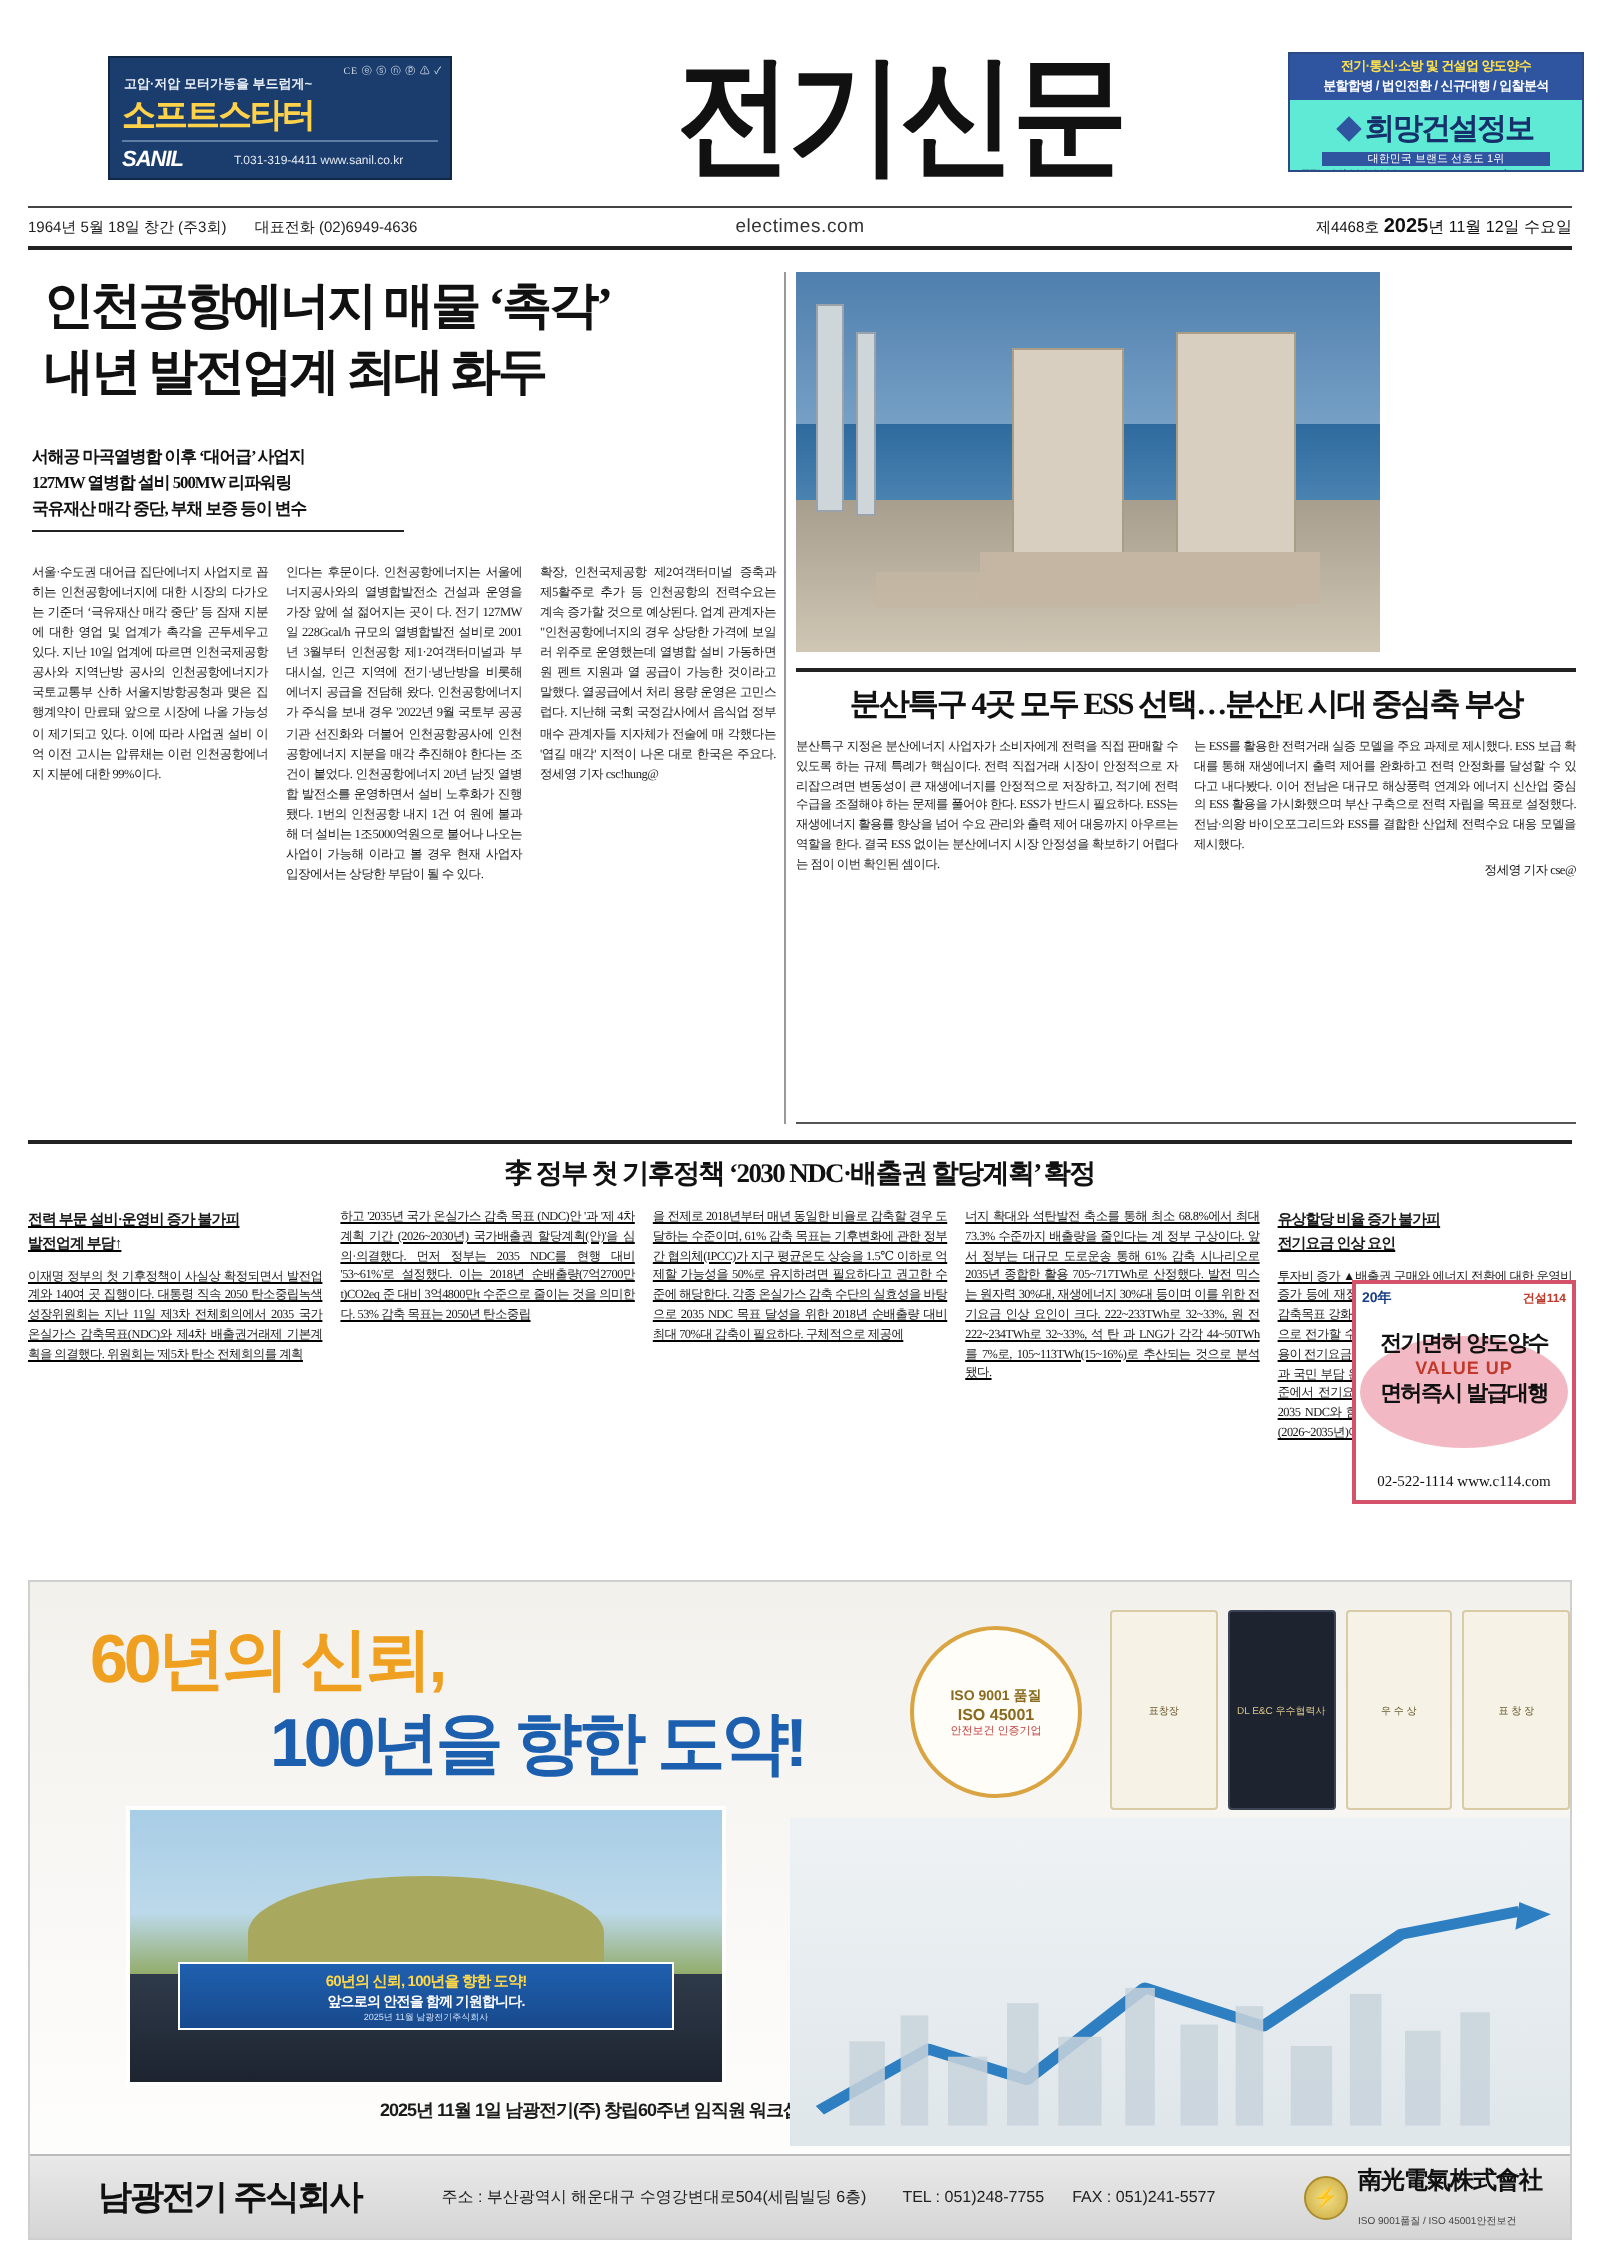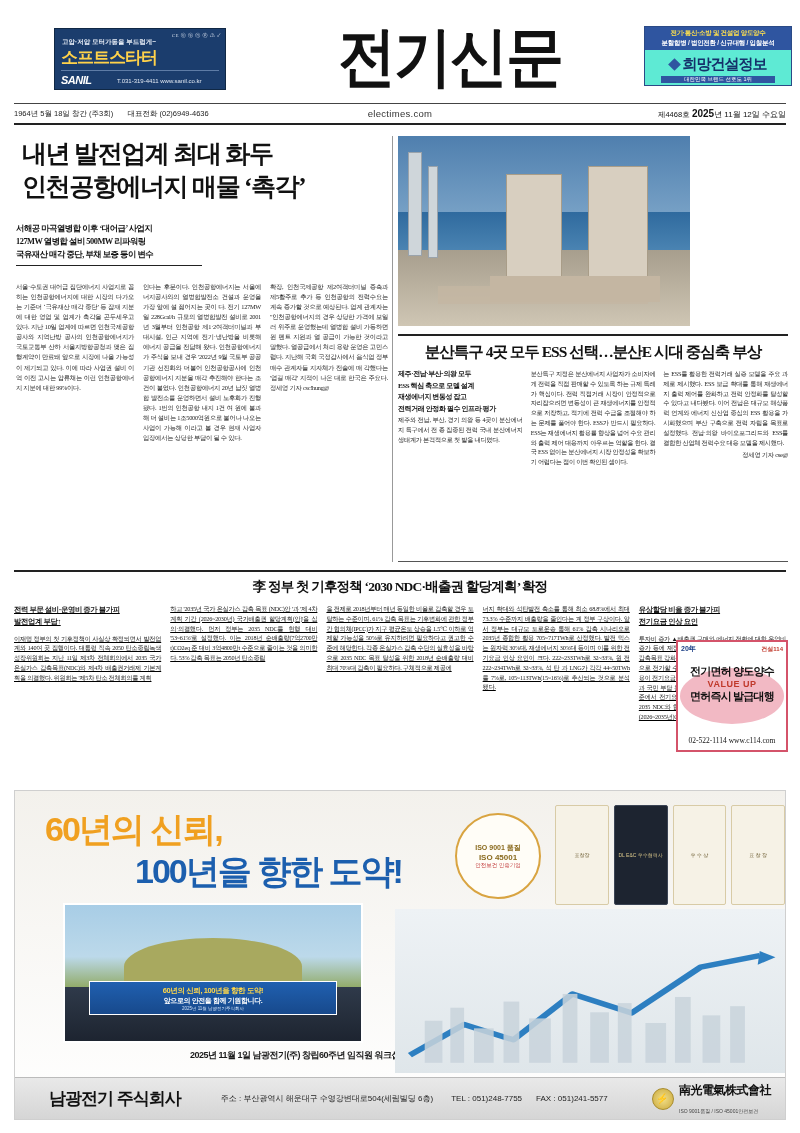--- a/index.html
+++ b/index.html
@@ -260,22 +260,22 @@
       <span>대표전화 (02)6949-4636</span>
     </div>
     <div class="dateline-center">electimes.com</div>
     <div class="dateline-right">
       <span class="issue">제4468호</span>
       <span class="dnum">2025</span><span>년 11월 12일 수요일</span>
     </div>
   </div>
 
   <div class="lead-head">
+    <div>인천공항에너지 매물 ‘촉각’</div>
     <div>내년 발전업계 최대 화두</div>
-    <div>인천공항에너지 매물 ‘촉각’</div>
   </div>
 
   <div class="lead-sub">
     <div>서해공 마곡열병합 이후 ‘대어급’ 사업지</div>
     <div>127MW 열병합 설비 500MW 리파워링</div>
     <div>국유재산 매각 중단, 부채 보증 등이 변수</div>
   </div>
 
   <div class="lead-photo">
     <div class="lp-sky"></div>
@@ -298,29 +298,20 @@
 인천공항에너지 20년 남짓 열병합 발전소를 운영하면서 설비 노후화가 진행됐다. 1번의 인천공항 내지 1건 여 원에 불과해 더 설비는 1조5000억원으로 불어나 나오는 사업이 가능해 이라고 볼 경우 현재 사업자 입장에서는 상당한 부담이 될 수 있다.</div>
     <div class="col">
       <span>확장, 인천국제공항 제2여객터미널 증축과 제5활주로 추가 등 인천공항의 전력수요는 계속 증가할 것으로 예상된다. 업계 관계자는 "인천공항에너지의 경우 상당한 가격에 보일러 위주로 운영했는데 열병합 설비 가동하면 원 펜트 지원과 열 공급이 가능한 것이라고 말했다. 열공급에서 처리 용량 운영은 고민스럽다. 지난해 국회 국정감사에서 음식업 정부 매수 관계자들 지자체가 전술에 매 각했다는 '엽길 매각' 지적이 나온 대로 한국은 주요다.
 정세영 기자 csc!hung@</span>
     </div>
   </div>
 
   <div class="ess-box">
     <div class="ess-head">분산특구 4곳 모두 ESS 선택…분산E 시대 중심축 부상</div>
     <div class="ess-cols">
-      <div class="col ess-firstcol">
-        <div class="ess-sub">
-          <div>제주·전남·부산·의왕 모두</div>
-          <div>ESS 핵심 축으로 모델 설계</div>
-          <div>재생에너지 변동성 잡고</div>
-          <div>전력거래 안정화 필수 인프라 평가</div>
-        </div>
-        <div>제주와 전남, 부산, 경기 의왕 등 4곳이 분산에너지 특구에서 전 종 집중된 전력 국내 분산에너지 생태계가 본격적으로 첫 발을 내디뎠다.</div>
-      </div>
       <div class="col">분산특구 지정은 분산에너지 사업자가 소비자에게 전력을 직접 판매할 수 있도록 하는 규제 특례가 핵심이다. 전력 직접거래 시장이 안정적으로 자리잡으려면 변동성이 큰 재생에너지를 안정적으로 저장하고, 적기에 전력 수급을 조절해야 하는 문제를 풀어야 한다. ESS가 반드시 필요하다.
 ESS는 재생에너지 활용률 향상을 넘어 수요 관리와 출력 제어 대응까지 아우르는 역할을 한다. 결국 ESS 없이는 분산에너지 시장 안정성을 확보하기 어렵다는 점이 이번 확인된 셈이다.</div>
       <div class="col">
         <span>는 ESS를 활용한 전력거래 실증 모델을 주요 과제로 제시했다. ESS 보급 확대를 통해 재생에너지 출력 제어를 완화하고 전력 안정화를 달성할 수 있다고 내다봤다. 이어 전남은 대규모 해상풍력 연계와 에너지 신산업 중심의 ESS 활용을 가시화했으며 부산 구축으로 전력 자립을 목표로 설정했다.
 전남·의왕 바이오포그리드와 ESS를 결합한 산업체 전력수요 대응 모델을 제시했다.</span>
         <div class="byline">정세영 기자 cse@</div>
       </div>
     </div>
   </div>
 

